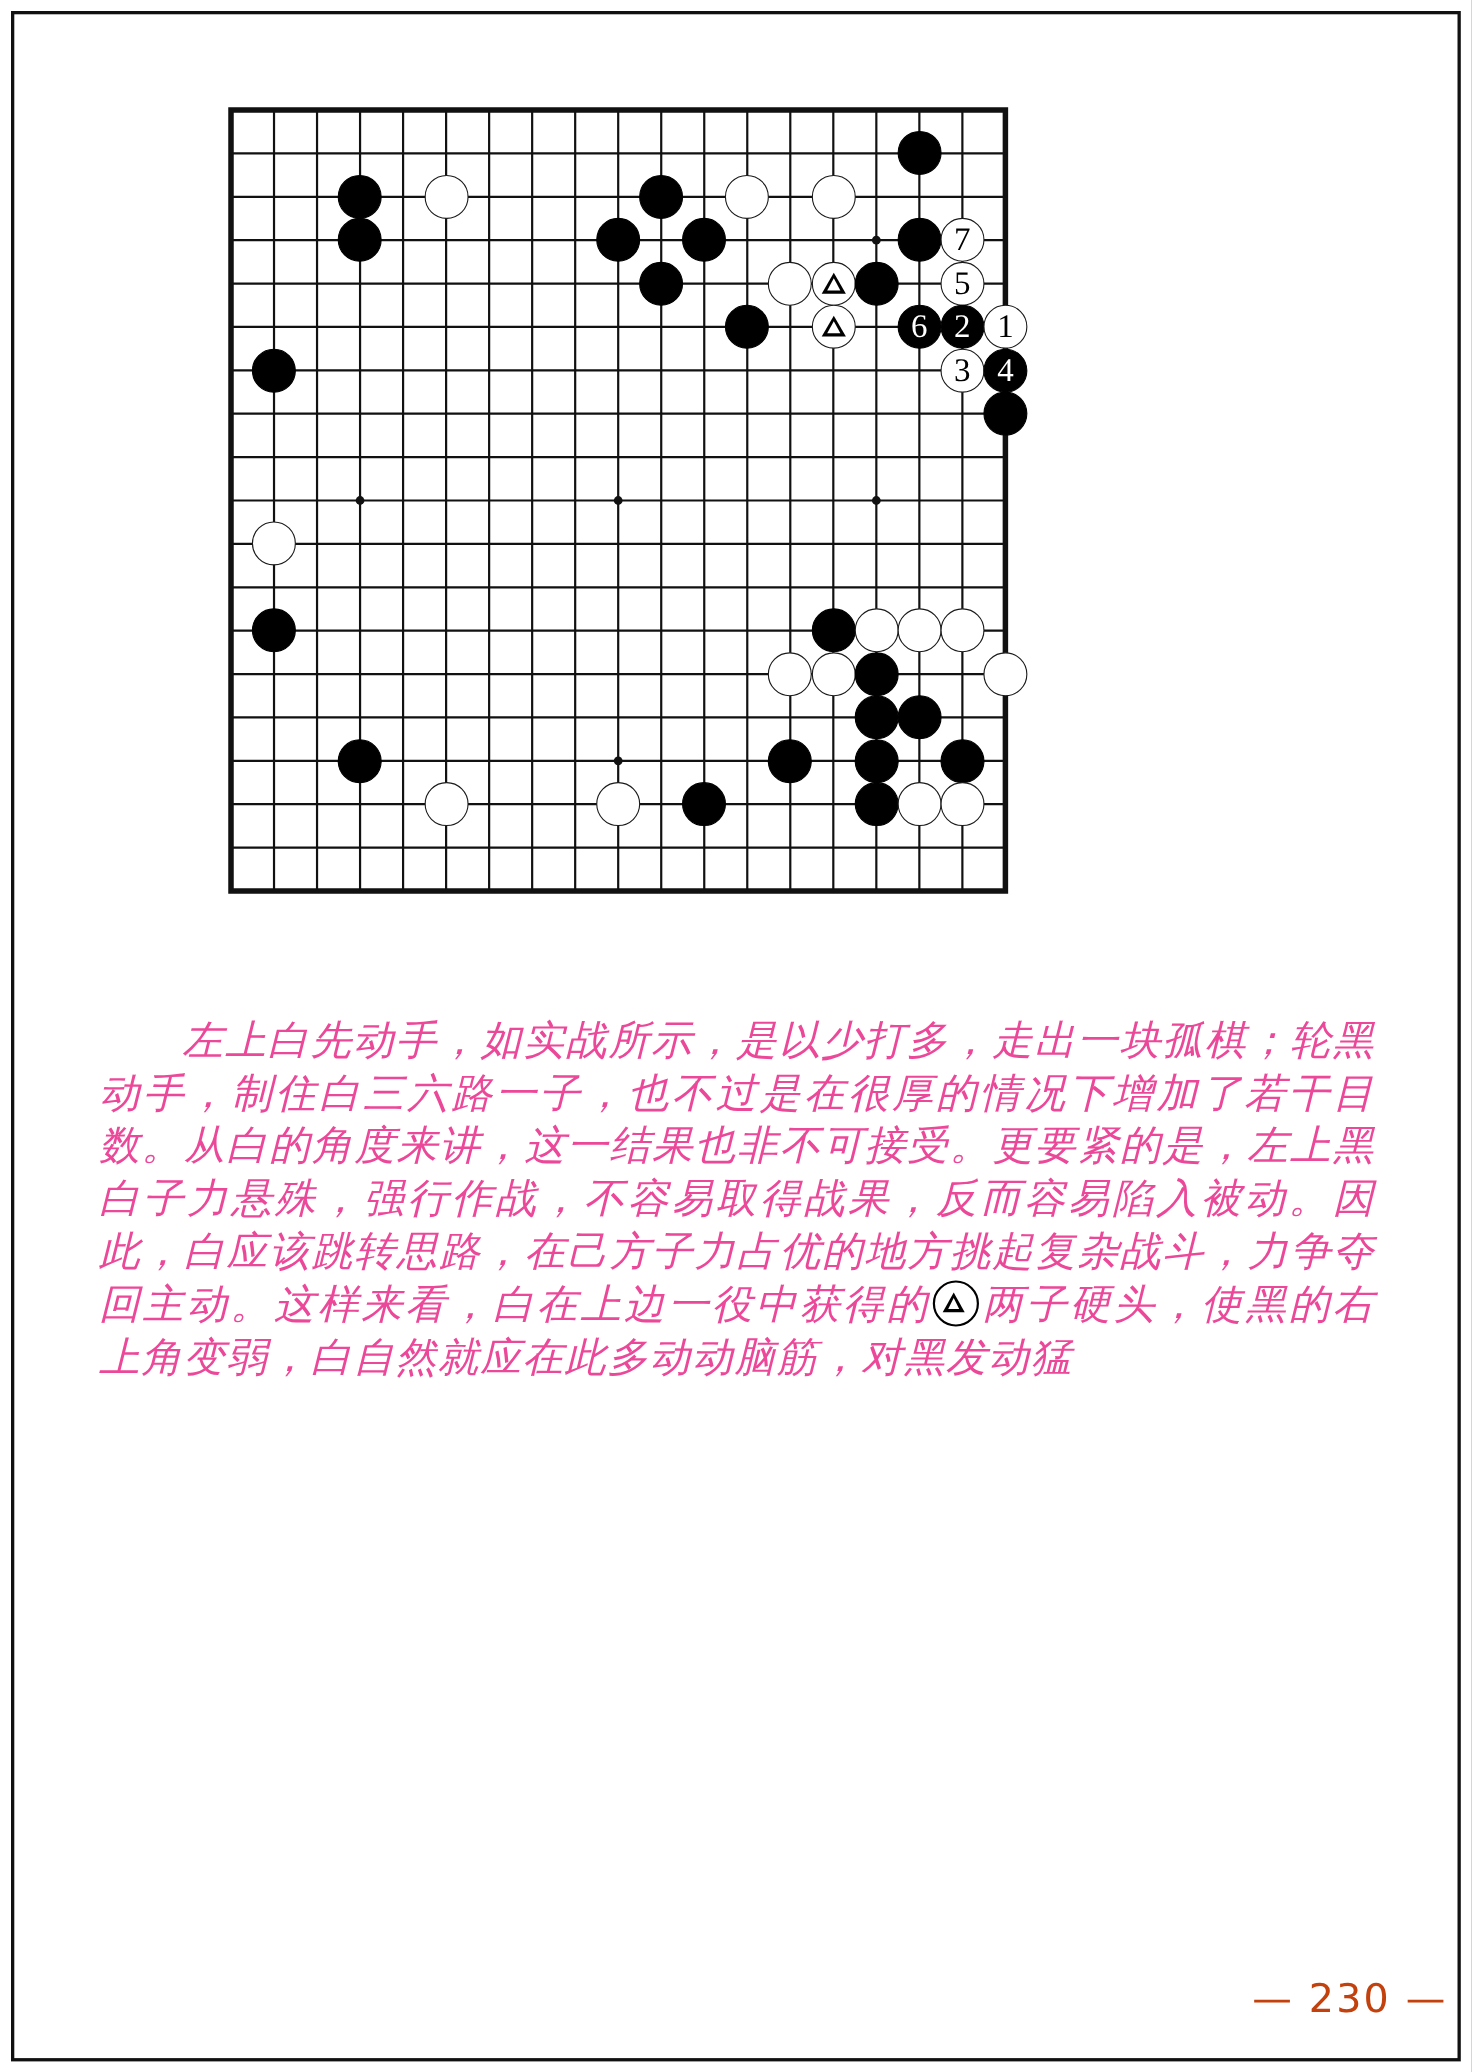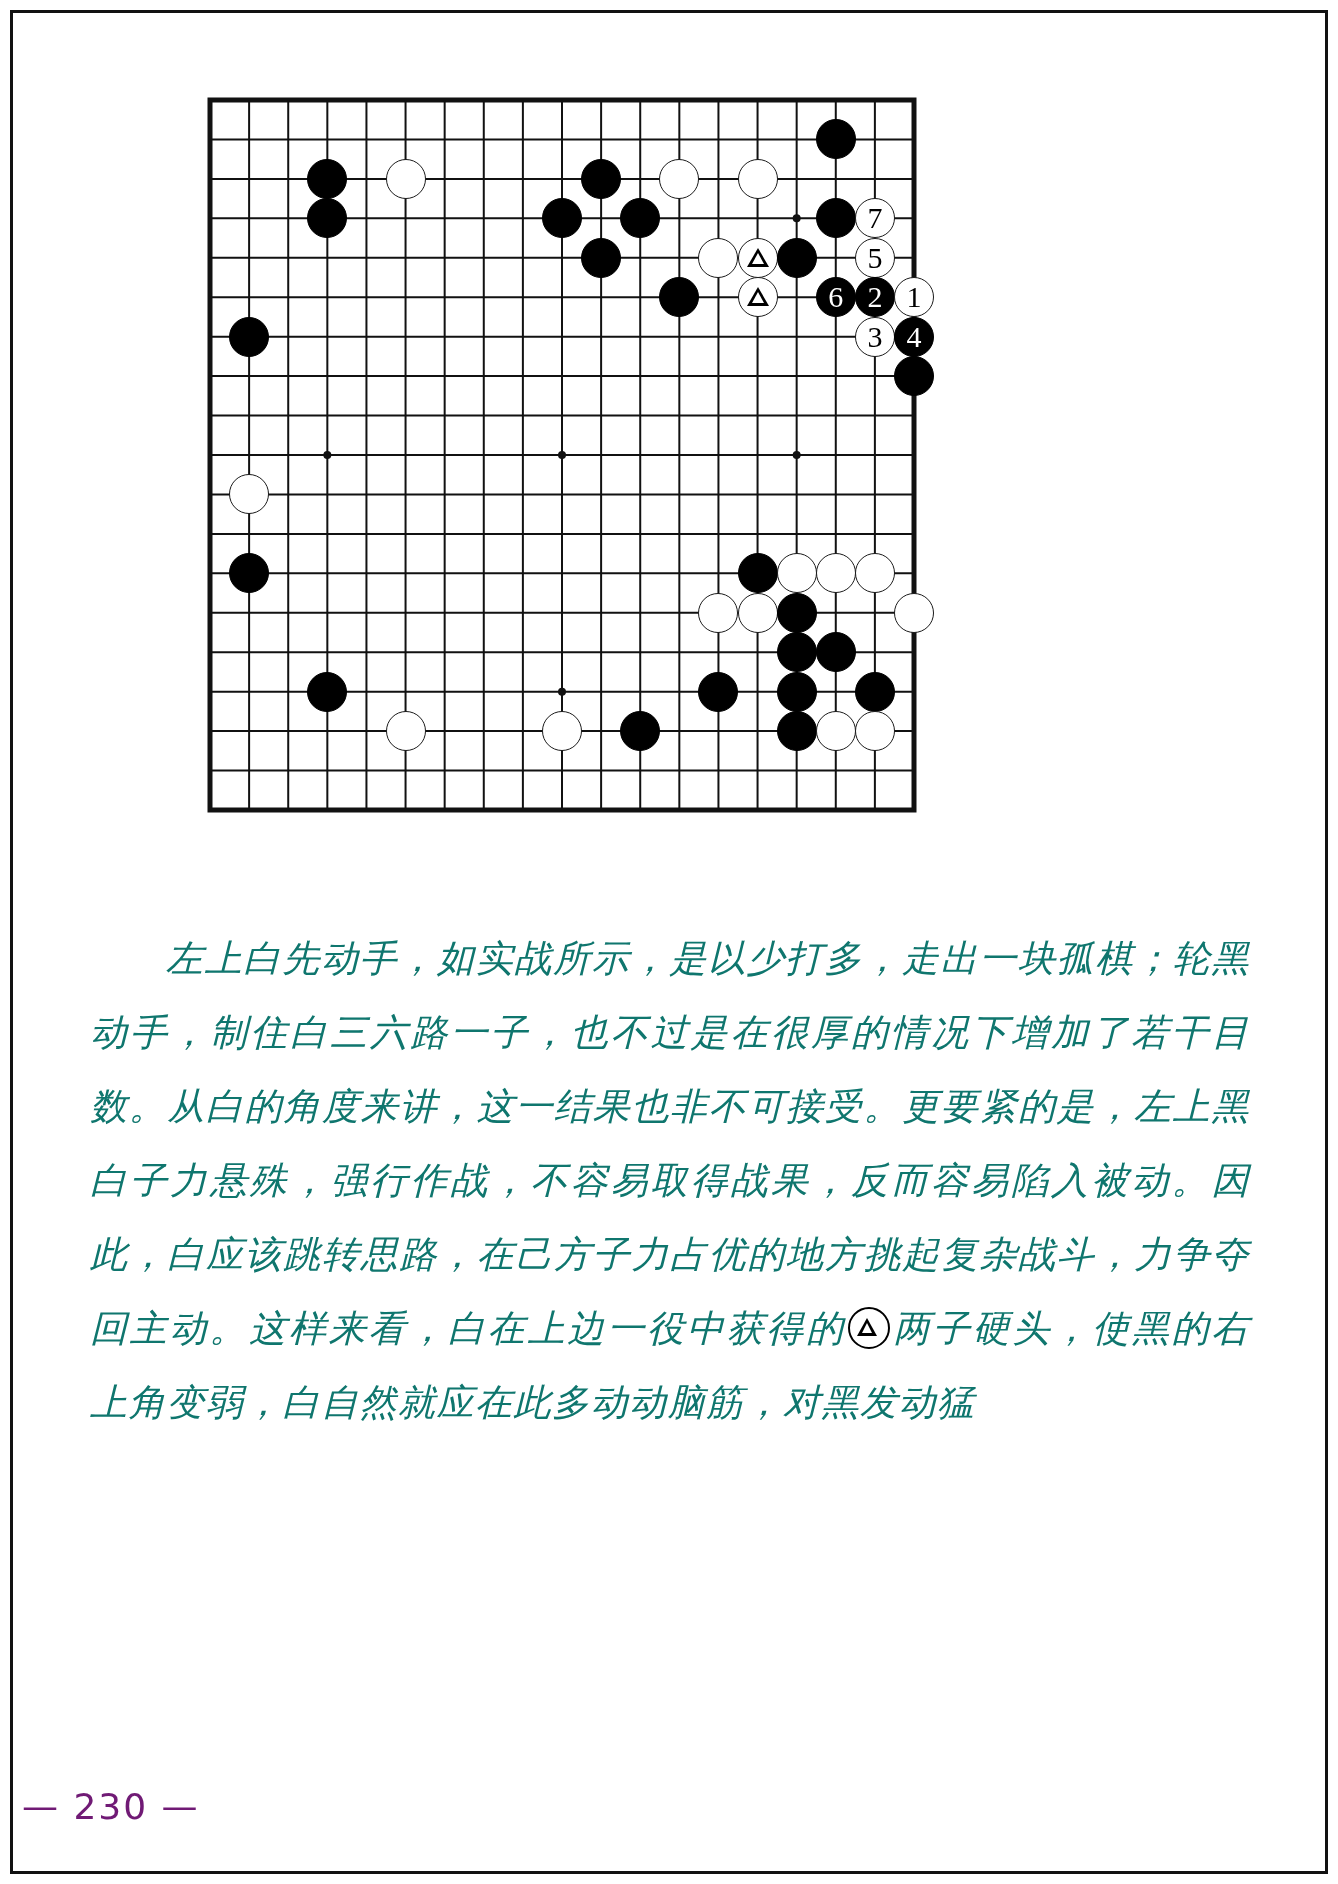--- a/index.html
+++ b/index.html
@@ -116,22 +116,22 @@
 
   
   #body-text {
     position: absolute;
     left: 68px;
     top: 900px;
     width: 1160px;
     font-family: "DejaVu Serif", "Liberation Serif", serif;
     font-size: 37px;
     font-style: italic;
-    line-height: 74px;
-    color: #0f766e;
+    line-height: 48px;
+    color: #ec4899;
     letter-spacing: 1.5px;
     text-align: justify;
     text-justify: inter-character;
   }
   #body-text p { margin: 0; text-indent: 76px; }
   .inline-tri {
     display: inline-block;
     width: 38px;
     height: 38px;
     border: 2px solid #000;
@@ -157,26 +157,26 @@
     width: 0; height: 0;
     border-left: 5px solid transparent;
     border-right: 5px solid transparent;
     border-bottom: 10px solid #fff;
   }
 
   
   #footer {
     position: absolute;
     left: 0;
-    bottom: 35px;
+    bottom: 24px;
     width: 1294px;
-    text-align: left;
+    text-align: right;
     font-size: 36px;
     font-family: "DejaVu Sans", "Liberation Sans", sans-serif;
-    color: #701a75;
+    color: #c2410c;
     letter-spacing: 2px;
   }
 </style>
 </head>
 <body>
 
 <div id="page">
   <div id="page-inner">
 
     <div id="board-wrap">

